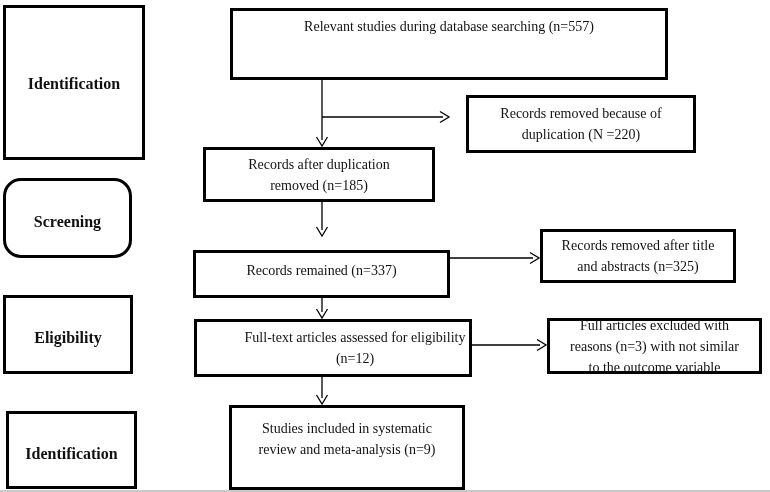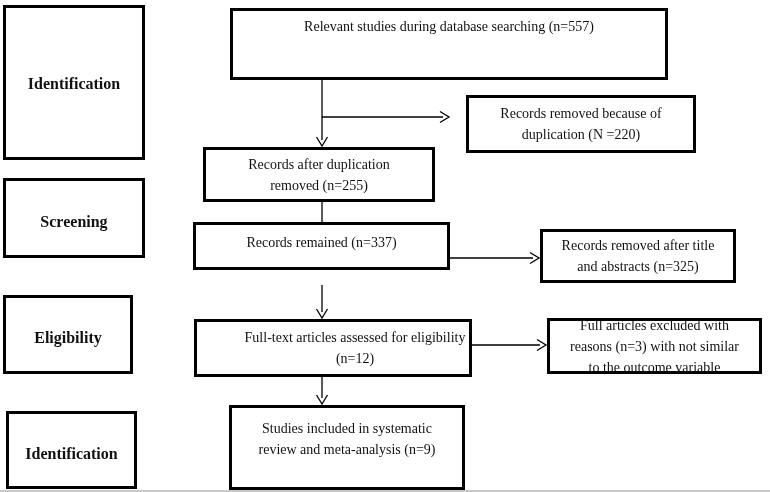--- a/index.html
+++ b/index.html
@@ -40,27 +40,27 @@
     line-height: 21px;
   }
   .stage .t {
     font-weight: bold;
     font-size: 16px;
     line-height: 20px;
     margin-top: 22px;
   }
   
   #stage-1 { left: 3px;  top: 5px;   width: 142px; height: 155px; padding-bottom: 20px; }
-  #stage-2 { left: 3px;  top: 178px; width: 142px; height: 80px;  padding-bottom: 15px; }
+  #stage-2 { left: 3px;  top: 178px; width: 129px; height: 80px;  padding-bottom: 15px; border-radius: 18px; }
   #stage-3 { left: 3px;  top: 295px; width: 130px; height: 79px;  padding-bottom: 16px; }
   #stage-4 { left: 6px;  top: 411px; width: 131px; height: 78px;  padding-bottom: 14px; }
   
   #box-relevant  { left: 230px; top: 8px;   width: 438px; height: 72px; align-items: flex-start; padding-top: 5px; }
   #box-afterdup  { left: 203px; top: 147px; width: 232px; height: 55px; }
-  #box-remained  { left: 193px; top: 222px; width: 257px; height: 48px; padding-bottom: 8px; }
+  #box-remained  { left: 193px; top: 250px; width: 257px; height: 48px; padding-bottom: 8px; }
   #box-fulltext  { left: 194px; top: 319px; width: 278px; height: 58px; padding-left: 44px; }
   #box-included  { left: 229px; top: 405px; width: 236px; height: 85px; padding-bottom: 18px; }
   
   #box-dupside   { left: 450px; top: 95px;  width: 230px; height: 58px; margin-left: 16px; }
   #box-titleside { left: 540px; top: 229px; width: 196px; height: 54px; }
   #box-excluded  { left: 547px; top: 318px; width: 215px; height: 56px; }
   
   .bottom-rule {
     position: absolute;
     left: 0;
@@ -115,21 +115,21 @@
   </div>
   <div class="stage" id="stage-4">
     <span class="t">Identification</span>
   </div>
 
   <div class="node" id="box-relevant">
     <span class="t">Relevant studies during database searching (n=557)</span>
   </div>
   <div class="node" id="box-afterdup">
     <span class="t">Records after duplication
-removed (n=255)</span>
+removed (n=185)</span>
   </div>
   <div class="node" id="box-remained">
     <span class="t">Records remained (n=337)</span>
   </div>
   <div class="node" id="box-fulltext">
     <span class="t">Full-text articles assessed for eligibility
 (n=12)</span>
   </div>
   <div class="node" id="box-included">
     <span class="t">Studies included in systematic

